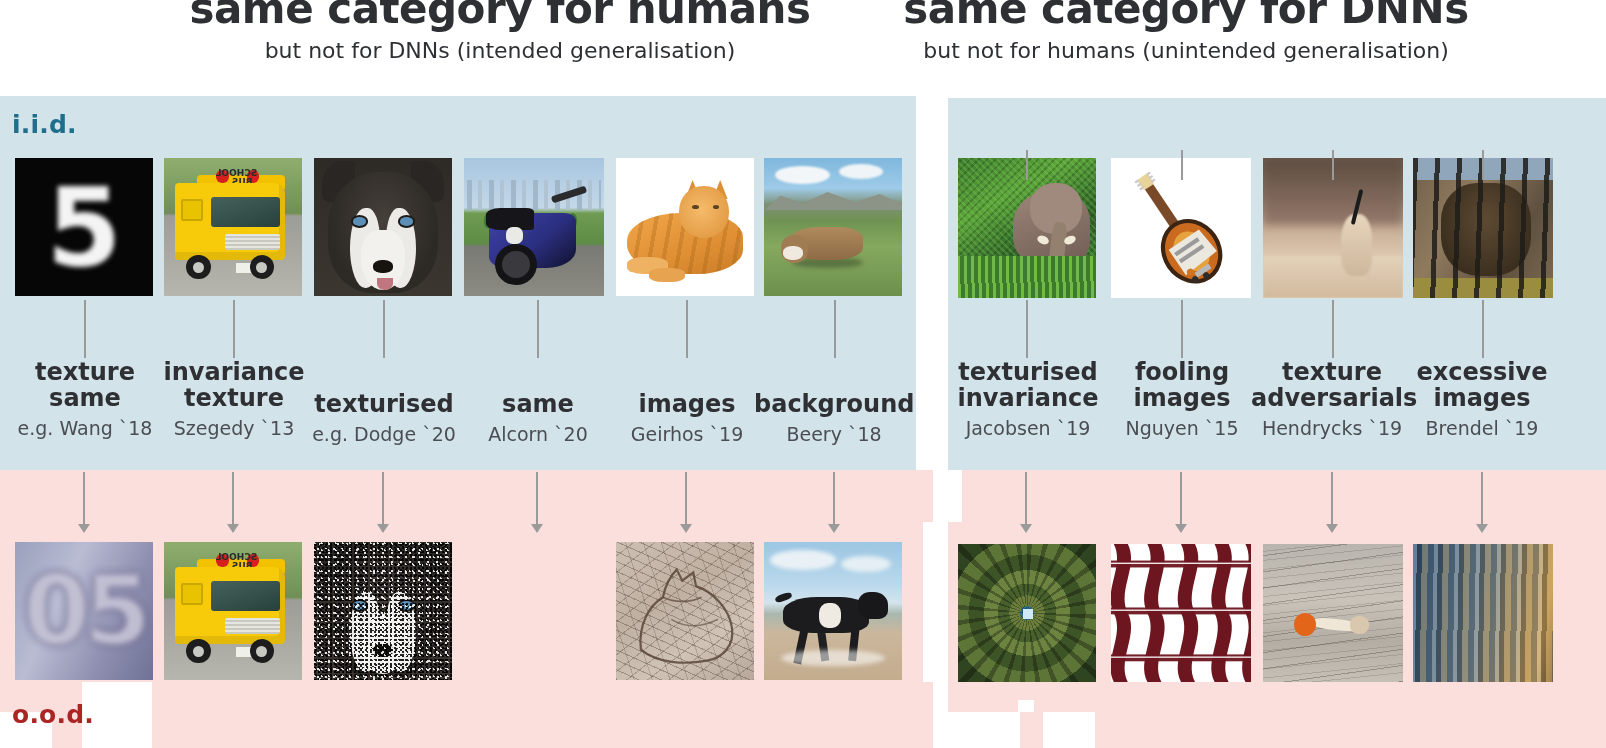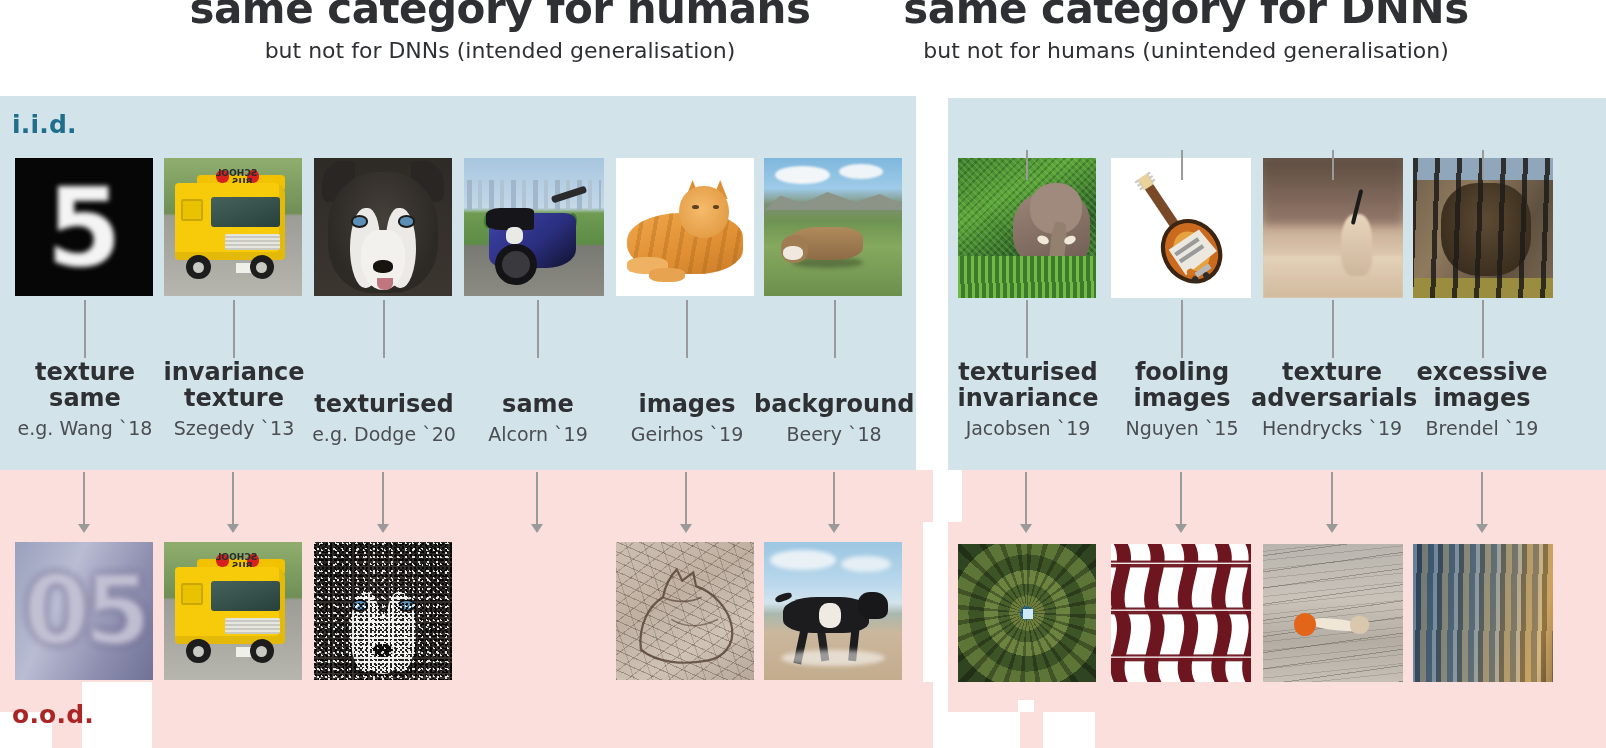--- a/index.html
+++ b/index.html
@@ -425,21 +425,21 @@
     <div class="cite">Szegedy `13</div>
   </div>
 
   <div class="collabel" style="left:300px; top:392px; width:168px;">
     <div class="title">texturised</div>
     <div class="cite">e.g. Dodge `20</div>
   </div>
 
   <div class="collabel" style="left:458px; top:392px; width:160px;">
     <div class="title">same</div>
-    <div class="cite">Alcorn `19</div>
+    <div class="cite">Alcorn `20</div>
   </div>
 
   <div class="collabel" style="left:607px; top:392px; width:160px;">
     <div class="title">images</div>
     <div class="cite">Geirhos `19</div>
   </div>
 
   <div class="collabel" style="left:754px; top:392px; width:160px;">
     <div class="title">background</div>
     <div class="cite">Beery `18</div>

